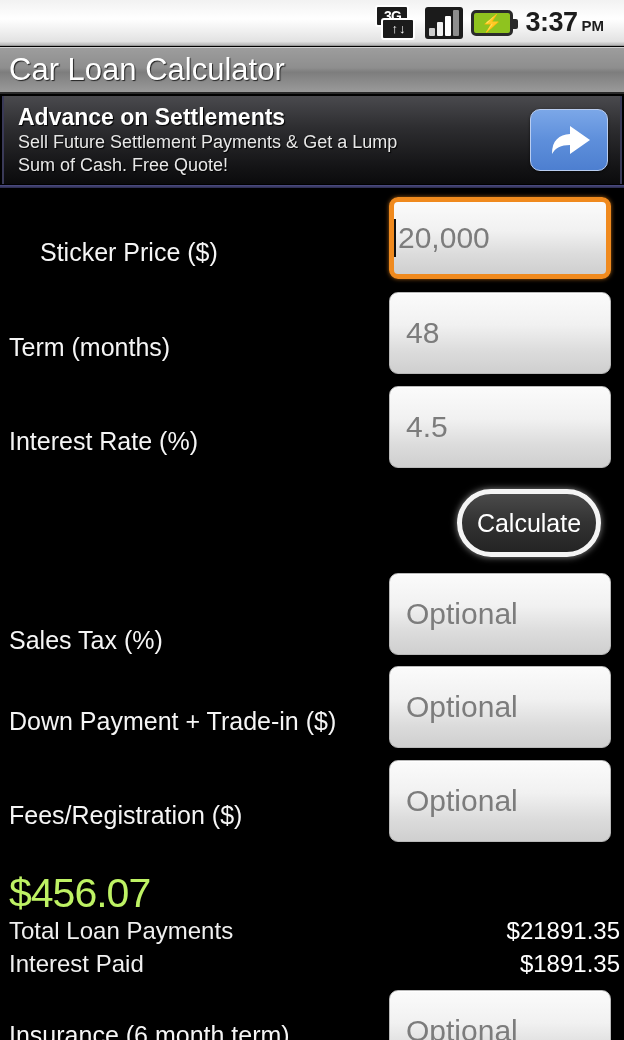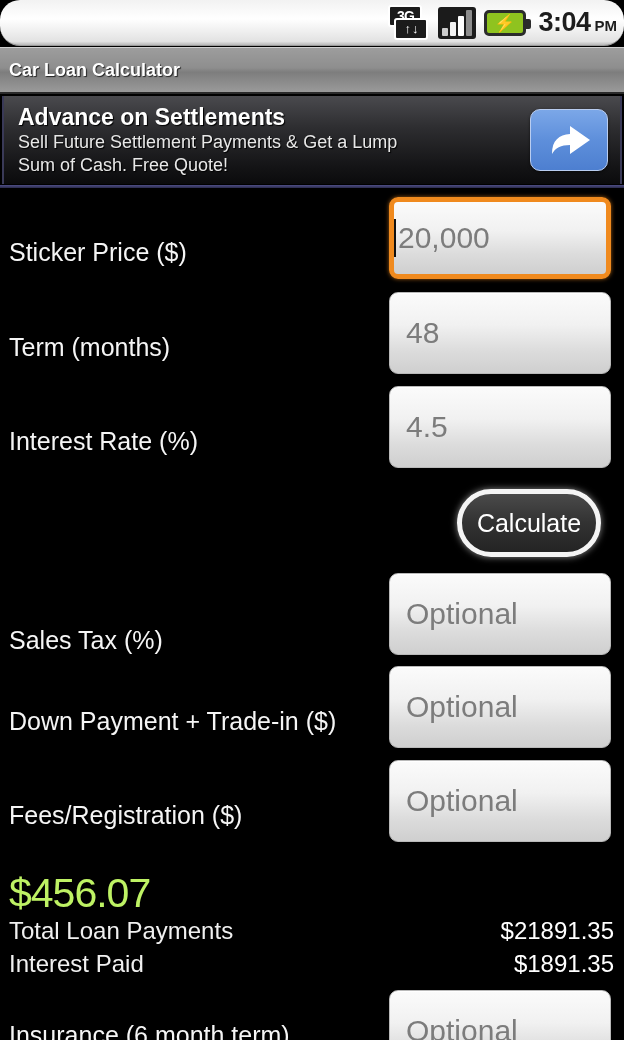--- a/index.html
+++ b/index.html
@@ -10,21 +10,21 @@
     overflow:hidden;
   }
   #screen { position:relative; width:624px; height:1040px; background:#000; overflow:hidden; }
 
   
   .statusbar {
     position:absolute; left:0; top:0; width:624px; height:46px;
     background:linear-gradient(to bottom, #f2f2f2 0%, #ffffff 42%, #e2e2e2 92%, #b8b8b8 100%);
     border-bottom:1px solid #9a9a9a;
     display:flex; align-items:center; justify-content:flex-end;
-    padding-right:7px; gap:8px;border-radius:20px;
+    padding-right:20px; gap:8px;
   }
   .si { display:flex; align-items:center; }
 
   .ico3g { position:relative; width:44px; height:36px; }
   .ico3g .plate {
     position:absolute; left:2px; top:0; width:34px; height:22px;
     background:#1b1b1b; border:2px solid #fff; border-radius:3px;
     color:#fff; font-size:14px; font-weight:bold; line-height:18px; text-align:center;
     letter-spacing:-1px;
   }
@@ -55,21 +55,21 @@
   .clock .ap { font-size:15px; font-weight:bold; }
 
   
   .titlebar {
     position:absolute; left:0; top:47px; width:624px; height:47px;
     background:linear-gradient(to bottom,#9d9d9d 0%, #8e8e8e 45%, #7d7d7d 55%, #9a9a9a 100%);
     border-top:1px solid #cfcfcf; border-bottom:2px solid #2a2a2a;
     display:flex; align-items:center; padding-left:9px;
   }
   .titlebar .title {
-    color:#fff; font-size:18px; font-weight:bold;
+    color:#fff; font-size:31px; font-weight:normal;
     text-shadow:1px 1px 1px rgba(0,0,0,.75);
   }
 
   
   .ad {
     position:absolute; left:2px; top:96px; width:620px; height:88px;
     background:linear-gradient(to bottom,#4a4a4e 0%, #2e2e31 35%, #141416 80%, #0b0b0c 100%);
     border-left:2px solid #3a3a58; border-right:2px solid #3a3a58;
     display:flex; align-items:center;
   }
@@ -123,21 +123,21 @@
     color:#fff; font-size:25px;
   }
 
   
   .results { position:absolute; left:0; top:872px; width:624px; }
   .res-main { display:flex; align-items:center; justify-content:space-between;
               padding:0 10px 0 9px; height:42px; }
   .res-main .rl { color:#f3f3f3; font-size:25px; }
   .res-main .rv { color:#bef264; font-size:41px; font-weight:normal; letter-spacing:-1px; }
   .res-row { display:flex; align-items:center; justify-content:space-between;
-             padding:0 10px 0 9px; height:33px; }
+             padding:0 4px 0 9px; height:33px; }
   .res-row .rl { color:#f0f0f0; font-size:24px; }
   .res-row .rv { color:#fff; font-size:24px; }
 </style>
 </head>
 <body>
 
 <div id="screen">
 
   <div class="statusbar">
     <div class="si ico3g">
@@ -153,21 +153,21 @@
       <i class="b2"></i>
       <i class="b3"></i>
       <i class="b4"></i>
     </div>
 
     <div class="si icobat">
       <span class="bolt">⚡</span>
     </div>
 
     <div class="clock">
-      <span class="t">3:04</span>
+      <span class="t">3:37</span>
       <span class="ap">PM</span>
     </div>
   </div>
 
   <div class="titlebar">
     <span class="title">Car Loan Calculator</span>
   </div>
 
   <div class="ad">
     <div class="adtxt">
@@ -178,21 +178,21 @@
     <div class="adbtn">
       <svg width="46" height="40" viewBox="0 0 46 40">
         <path d="M24 6 L44 20 L24 34 L24 25 C15 25 9 28 6 34 C6 20 13 15 24 14 Z" fill="#ffffff"></path>
       </svg>
     </div>
   </div>
   <div class="ad-sep"></div>
 
   <div class="form">
 
-    <div class="row" style="top:48px;">
+    <div class="row" style="top:48px;padding-left:31px;">
       <span class="label">Sticker Price ($)</span>
     </div>
     <div class="field focused" style="left:389px; top:7px;">
       <span class="caret"></span>
       <span class="val">20,000</span>
     </div>
 
     <div class="row" style="top:143px;">
       <span class="label">Term (months)</span>
     </div>

